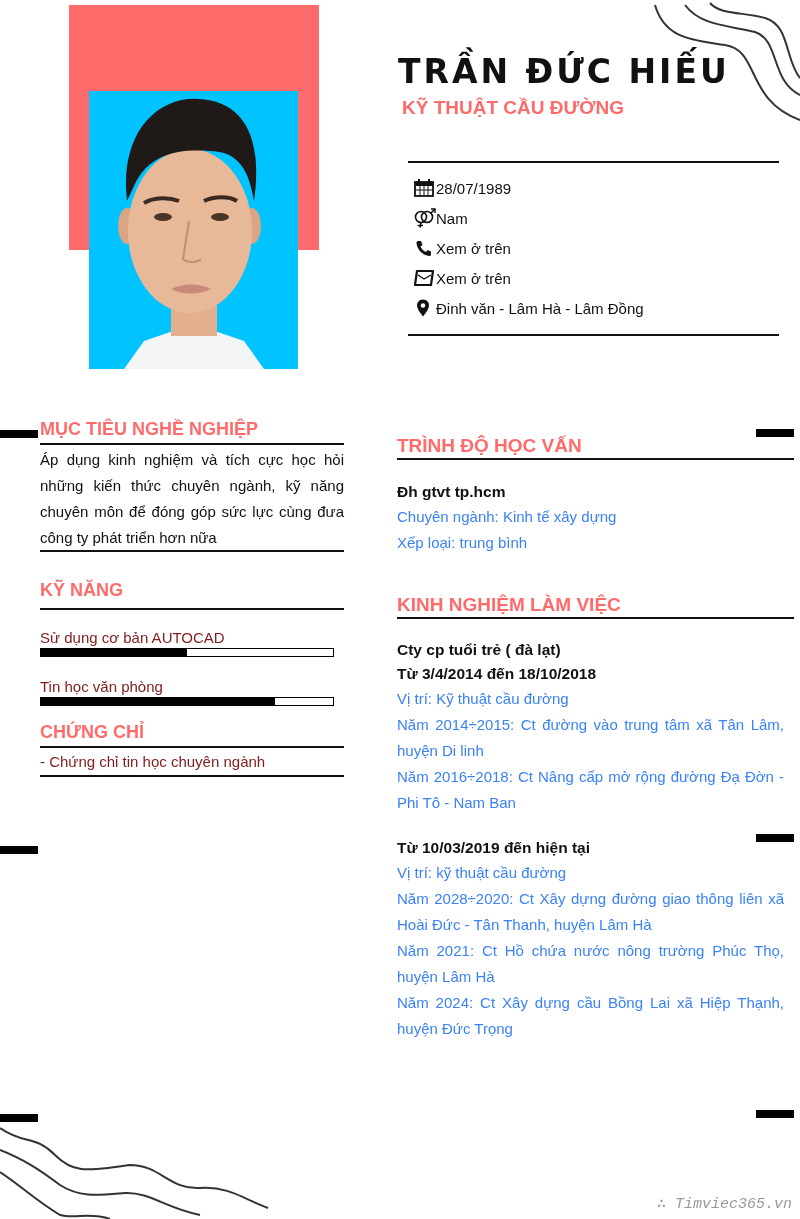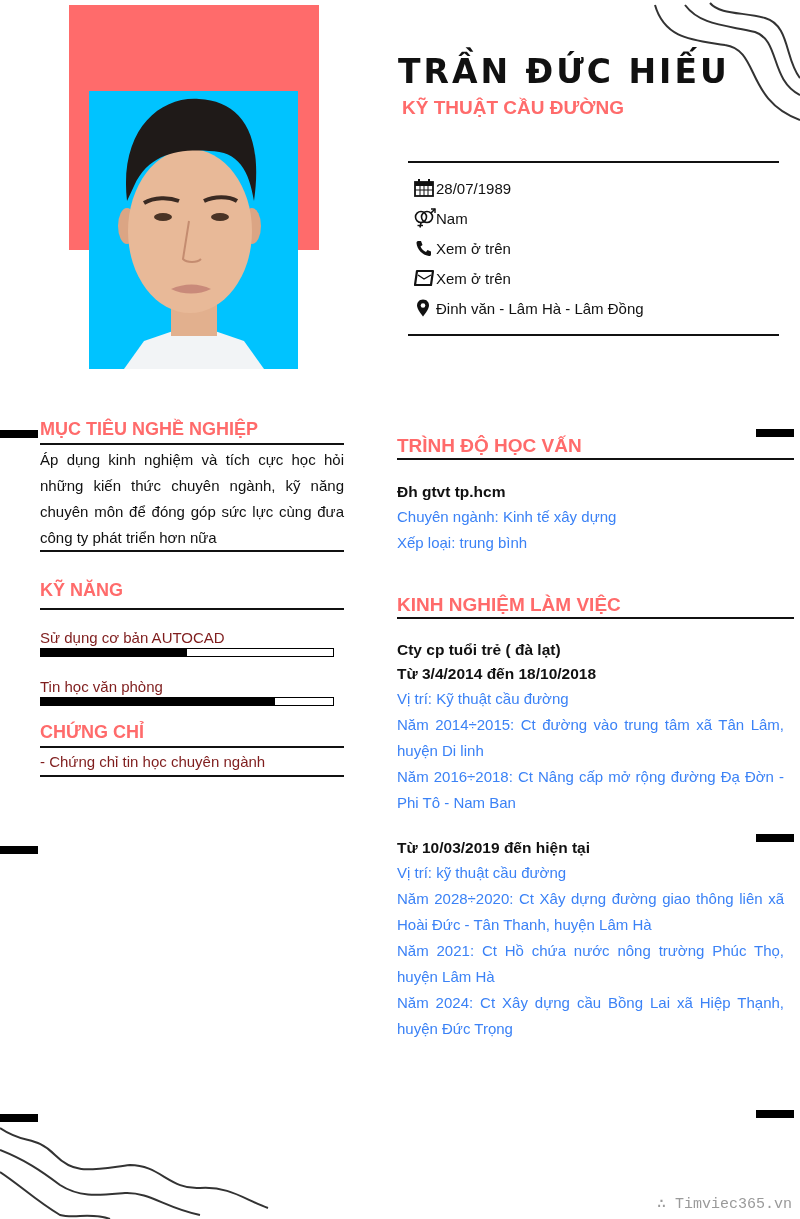--- a/index.html
+++ b/index.html
@@ -30,21 +30,21 @@
   .rule { height: 2px; background: #111; }
 
   .para { font-size: 15px; line-height: 26px; color: #111; text-align: justify; }
   .bold-line { font-size: 15.5px; font-weight: bold; line-height: 24px; color: #111; }
   .line { font-size: 15px; line-height: 26px; color: #3b82f6; text-align: justify; }
 
   .skill-label { font-size: 15px; color: #7f1d1d; }
   .skill-bar { height: 9px; border: 1px solid #000; background: #fff; }
   .skill-fill { height: 100%; background: #000; }
 
-  .watermark { right: 8px; top: 1194px; font-family: "Liberation Mono", "DejaVu Sans Mono", monospace; font-size: 15px; color: #9a9a9a; }
+  .watermark { right: 8px; top: 1194px; font-family: "Liberation Mono", "DejaVu Sans Mono", monospace; font-size: 15px; color: #9a9a9a; font-style: italic; }
 </style>
 </head>
 <body>
 
 <svg class="abs" style="left:645px; top:0;" width="155" height="130" viewBox="0 0 155 130">
   <path d="M10 5 C 20 40, 50 40, 80 45 C 115 50, 100 100, 155 120" fill="none" stroke="#333" stroke-width="2"></path>
   <path d="M40 5 C 55 25, 80 25, 110 32 C 135 40, 125 80, 155 95" fill="none" stroke="#333" stroke-width="2"></path>
   <path d="M65 3 C 75 15, 100 12, 120 18 C 145 25, 140 60, 155 78" fill="none" stroke="#333" stroke-width="2"></path>
 </svg>
 

